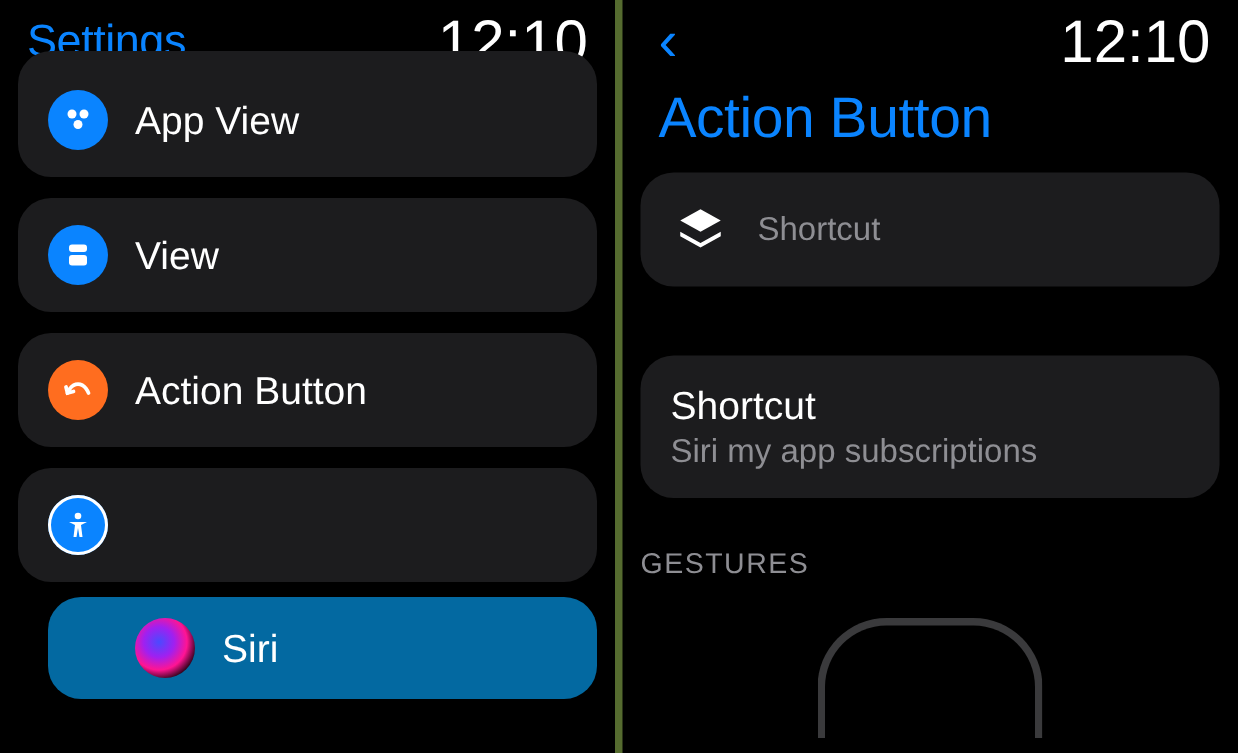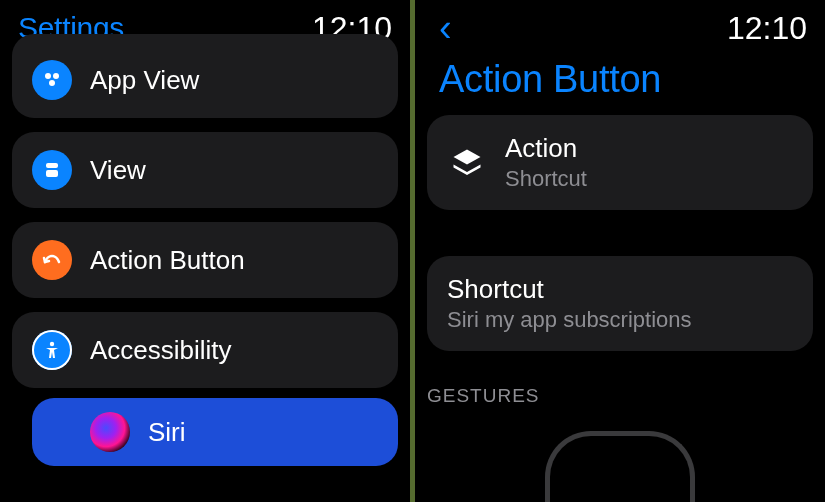--- a/index.html
+++ b/index.html
@@ -33,21 +33,21 @@
       padding: 12px 6px;
     }
     .status-title {
       color: #0a84ff;
       font-size: 30px;
       font-weight: 500;
       letter-spacing: -0.3px;
     }
     .status-time {
       color: #fff;
-      font-size: 32px;
+      font-size: 40px;
       font-weight: 500;
     }
     .back-btn {
       color: #0a84ff;
       font-size: 38px;
       line-height: 1;
       font-weight: 400;
       margin-left: 6px;
     }
     .page-title {
@@ -82,21 +82,21 @@
     .cell-icon svg { width: 24px; height: 24px; }
     .cell-label {
       font-size: 26px;
       font-weight: 400;
       color: #fff;
     }
     .cell-col { display: flex; flex-direction: column; gap: 2px; }
     .cell-title { font-size: 26px; color: #fff; }
     .cell-sub   { font-size: 22px; color: #8e8e93; }
     .subcell {
-      background: #1d4ed8;
+      background: #0369a1;
       border-radius: 22px;
       padding: 14px 18px 14px 58px;
       display: flex;
       align-items: center;
       gap: 18px;
       margin-top: -4px;
       margin-left: 20px;
     }
     .section-label {
       color: #8e8e93;
@@ -163,21 +163,20 @@
       <span class="cell-label">Action Button</span>
     </div>
 
     <div class="cell">
       <div class="cell-icon icon-bg-blue-ring">
         <svg viewBox="0 0 24 24" fill="#fff">
             <circle cx="12" cy="6" r="2.2"></circle>
             <path d="M6 10 L18 10 L14 12 L15 20 L13 20 L12 14 L11 20 L9 20 L10 12 Z"></path>
           </svg>
       </div>
-      <span class="cell-label">Accessibility</span>
     </div>
 
     <div class="subcell">
       <div class="cell-icon icon-bg-siri"></div>
       <span class="cell-label">Siri</span>
     </div>
 
   </div>
 </div>
 
@@ -193,21 +192,20 @@
   <div class="list">
 
     <div class="cell">
       <div class="cell-icon no-bg icon-bg-white">
         <svg viewBox="0 0 24 24" fill="#fff">
             <path d="M12 3 L21 8 L12 13 L3 8 Z"></path>
             <path d="M3 13 L12 18 L21 13 L21 15 L12 20 L3 15 Z"></path>
           </svg>
       </div>
       <div class="cell-col">
-        <span class="cell-title">Action</span>
         <span class="cell-sub">Shortcut</span>
       </div>
     </div>
 
     <div style="height:18px"></div>
 
     <div class="cell">
       <div class="cell-col">
         <span class="cell-title">Shortcut</span>
         <span class="cell-sub">Siri my app subscriptions</span>

